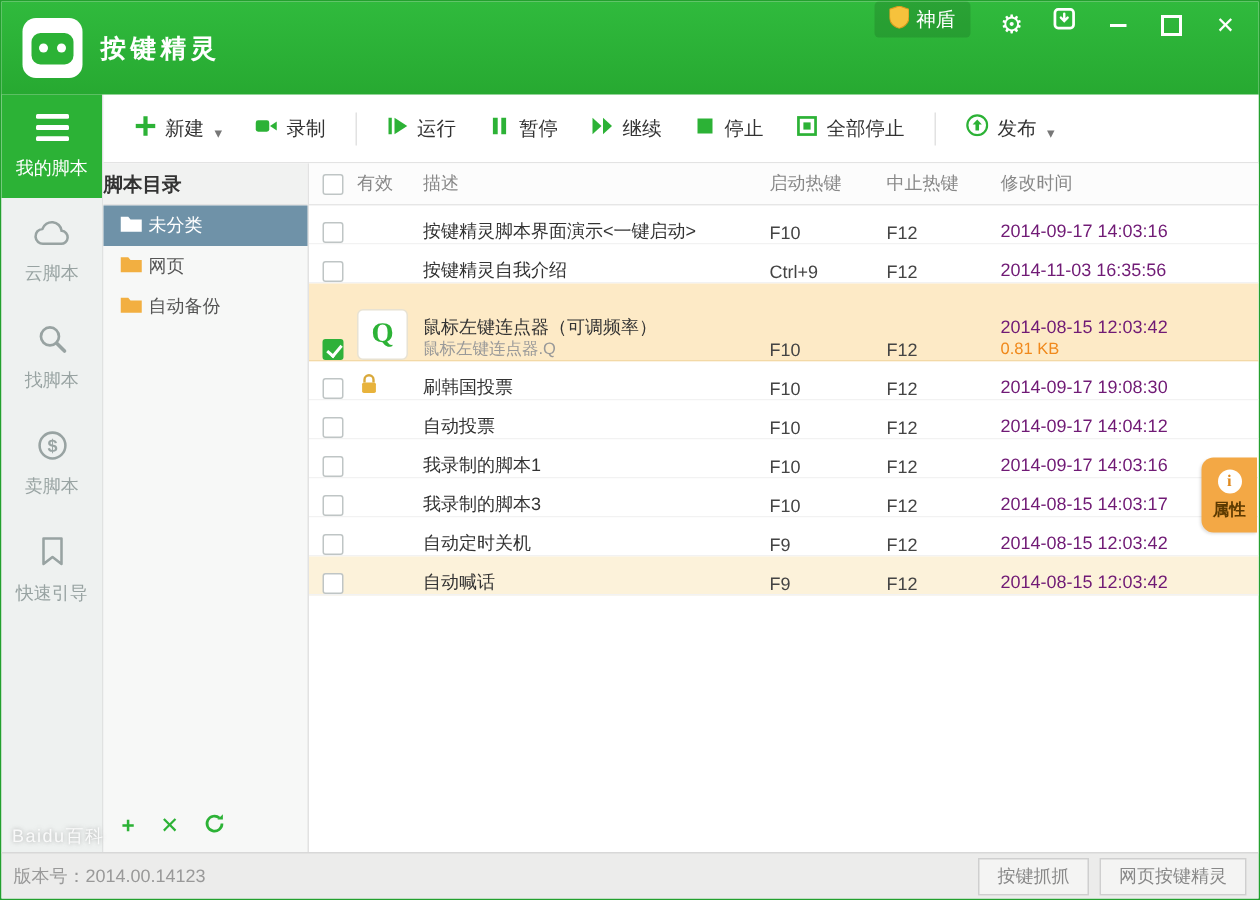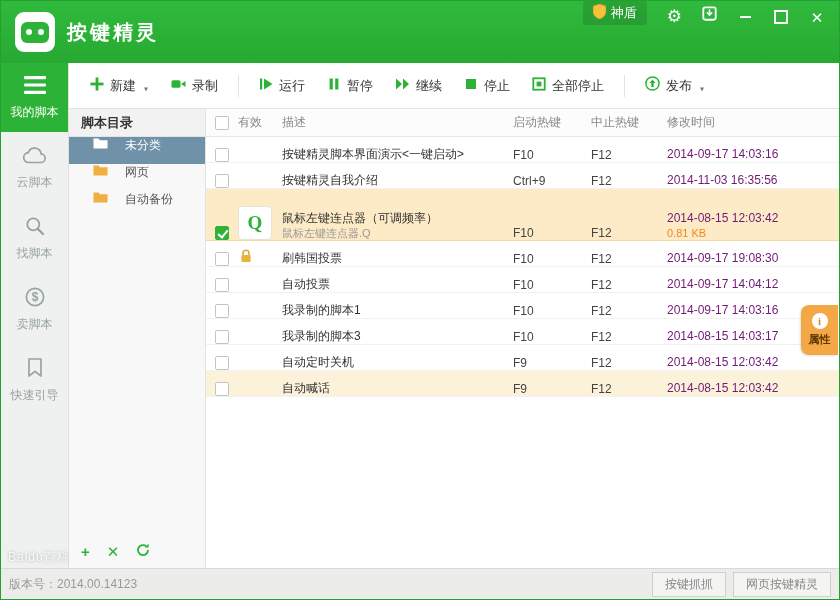--- a/index.html
+++ b/index.html
@@ -6,46 +6,46 @@
   html,body{width:840px;height:600px;overflow:hidden}
   body{font-family:"Liberation Sans","DejaVu Sans",sans-serif;background:#fff}
   .window{width:840px;height:600px;display:flex;flex-direction:column;position:relative;border:1px solid #23a02e;background:#fff}
 
   
   .titlebar{flex:0 0 62px;background:linear-gradient(#30ba3d,#27a931);display:flex;align-items:center;padding:0 14px;position:relative}
   .logo{width:40px;height:40px;background:#fff;border-radius:9px;display:flex;align-items:center;justify-content:center;flex:0 0 40px}
   .robot{width:28px;height:21px;background:#2cb236;border-radius:6px;position:relative}
   .robot::before,.robot::after{content:"";position:absolute;top:7px;width:6px;height:6px;border-radius:50%;background:#fff}
   .robot::before{left:5px}.robot::after{right:5px}
-  .app-title{color:#fff;font-size:20px;font-weight:bold;letter-spacing:3px;margin-left:12px}
+  .app-title{color:#fff;font-size:17px;font-weight:bold;letter-spacing:3px;margin-left:12px}
   .tb-right{margin-left:auto;display:flex;align-items:flex-end;gap:20px;align-self:flex-start;}
   .shield-pill{display:flex;align-items:center;gap:5px;background:rgba(0,0,0,.12);padding:3px 10px;border-radius:3px;color:#fff;font-size:13px;cursor:pointer}
   .gear{color:#fff;font-size:17px;line-height:1;cursor:pointer}
   .ctl{width:16px;height:16px;display:flex;align-items:center;justify-content:center;cursor:pointer}
   .ctl-min::before{content:"";width:11px;height:2px;background:#fff}
   .ctl-max::before{content:"";width:10px;height:10px;border:2px solid #fff}
   .ctl-close{color:#fff;font-size:15px;line-height:1}
 
   
   .main{flex:1;display:flex;min-height:0}
   .sidenav{flex:0 0 68px;background:#eef1f0;display:flex;flex-direction:column;border-right:1px solid #e0e2e1}
   .nav-item{display:flex;flex-direction:column;align-items:center;padding:11px 0 12px;gap:7px;color:#98a3a2;font-size:12px;cursor:pointer}
   .nav-item.active{background:#2cb236;color:#fff;padding:10px 0 11px}
   .nav-ic{height:24px;display:flex;align-items:center;justify-content:center}
 
   .content{flex:1;display:flex;flex-direction:column;min-width:0}
   .toolbar{flex:0 0 46px;background:#fff;border-bottom:1px solid #e3e3e3;display:flex;align-items:center;padding:0 10px}
-  .tbtn{display:flex;align-items:flex-end;gap:6px;border:none;background:transparent;font-size:13px;color:#333;padding:6px 11px;cursor:pointer;font-family:Liberation Mono, monospace;white-space:nowrap}
+  .tbtn{display:flex;align-items:flex-end;gap:6px;border:none;background:transparent;font-size:13px;color:#333;padding:6px 11px;cursor:pointer;font-family:Liberation Serif, serif;white-space:nowrap}
   .caret{color:#777;font-size:10px;margin-left:1px}
   .tsep{width:1px;height:22px;background:#e2e2e2;margin:0 9px;flex:0 0 1px}
 
   .body{flex:1;display:flex;min-height:0}
   .tree{flex:0 0 137px;background:#f7f8f7;border-right:1px solid #e2e2e2;display:flex;flex-direction:column;position:relative}
-  .tree-header{height:28px;line-height:28px;padding-left:12px;font-size:13px;font-weight:bold;color:#333;background:#f1f2f1;border-bottom:1px solid #e3e3e3}
-  .folder{display:flex;align-items:flex-start;gap:17px;height:27px;padding-left:24px;font-size:12px;color:#555;cursor:pointer}
+  .tree-header{height:28px;line-height:28px;font-size:13px;font-weight:bold;color:#333;background:#f1f2f1;border-bottom:1px solid #e3e3e3}
+  .folder{display:flex;align-items:center;gap:4px;height:27px;padding-left:11px;font-size:12px;color:#555;cursor:pointer}
   .folder.sel{background:#6f92a8;color:#fff}
   .tree-tools{position:absolute;bottom:9px;left:12px;display:flex;gap:17px;align-items:center}
   .ttool{color:#2cb236;font-size:15px;font-weight:bold;cursor:pointer;line-height:1}
 
   
   .tablearea{flex:1;display:flex;flex-direction:column;background:#fff;min-width:0;position:relative}
   .t-head{display:flex;align-items:center;flex:0 0 28px;border-bottom:1px solid #e6e6e6;font-size:12px;color:#888;background:#fcfcfc}
   .cc{flex:0 0 32px;display:flex;justify-content:center;align-items:center}
   .cv{flex:0 0 44px;display:flex;align-items:center}
   .cd{flex:1;min-width:0;display:flex;flex-direction:column;justify-content:center}

